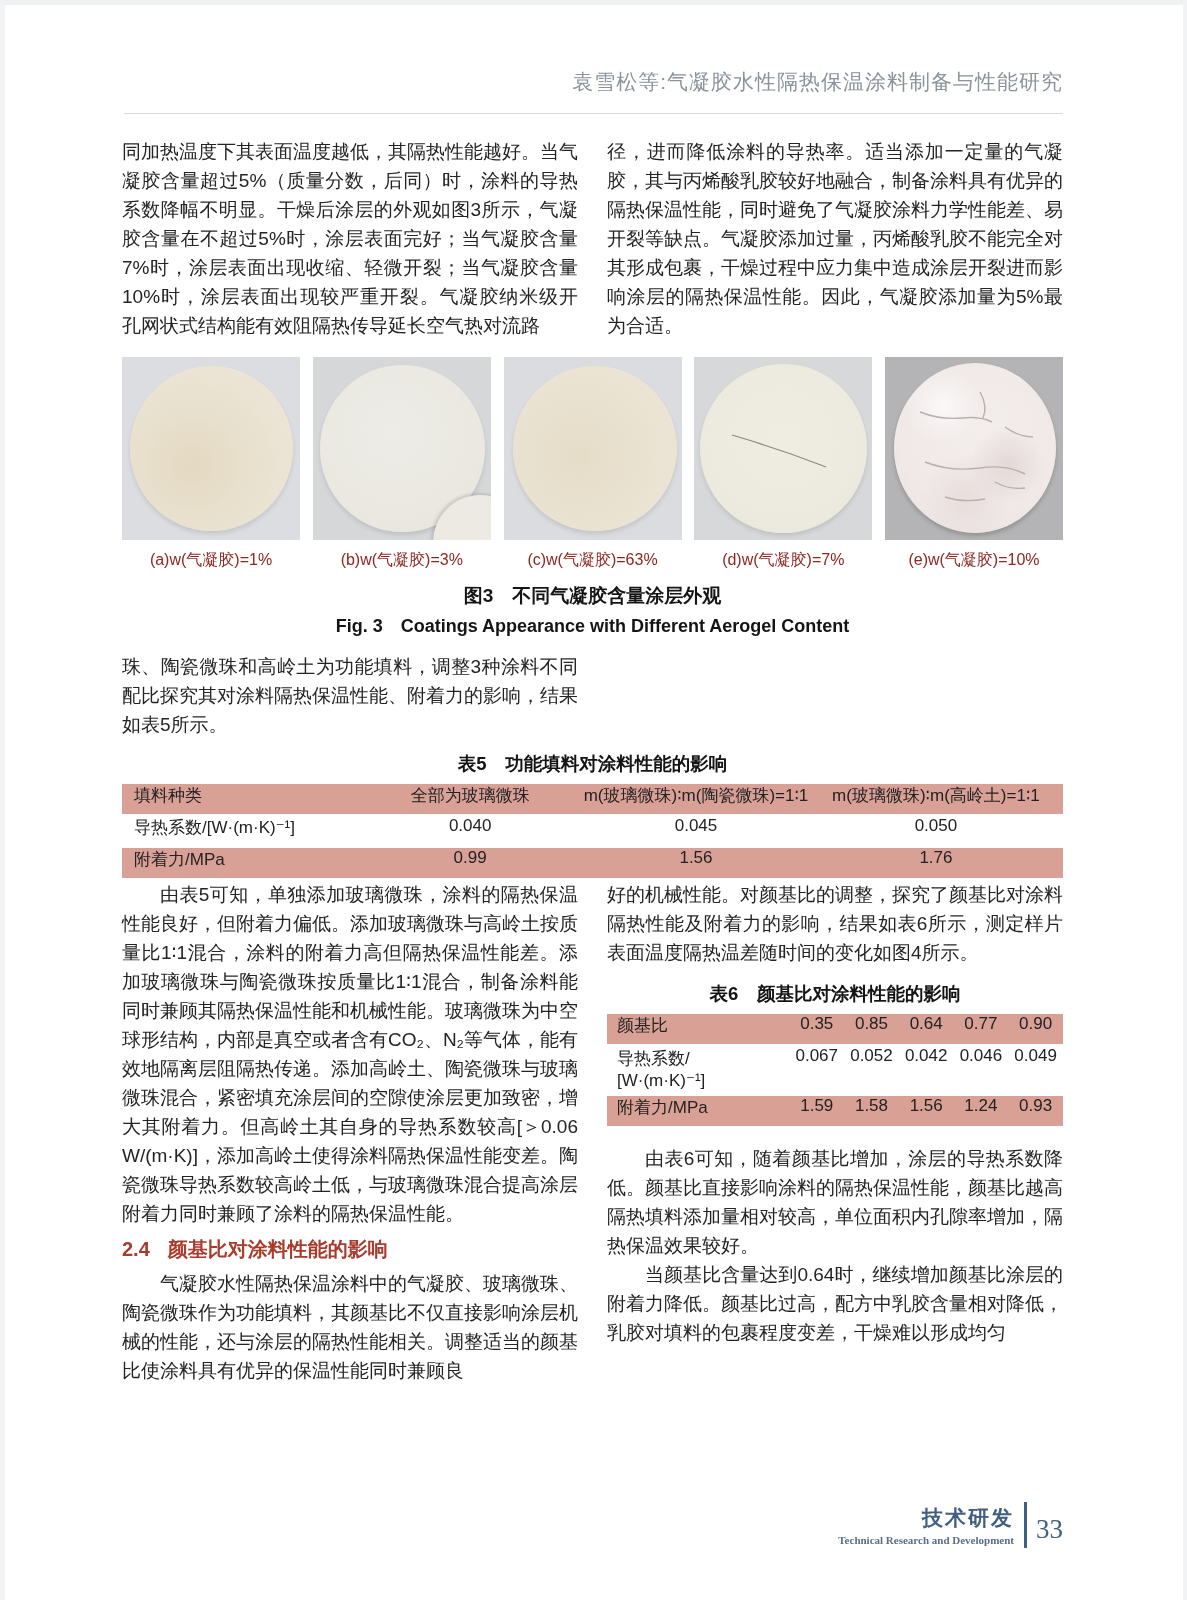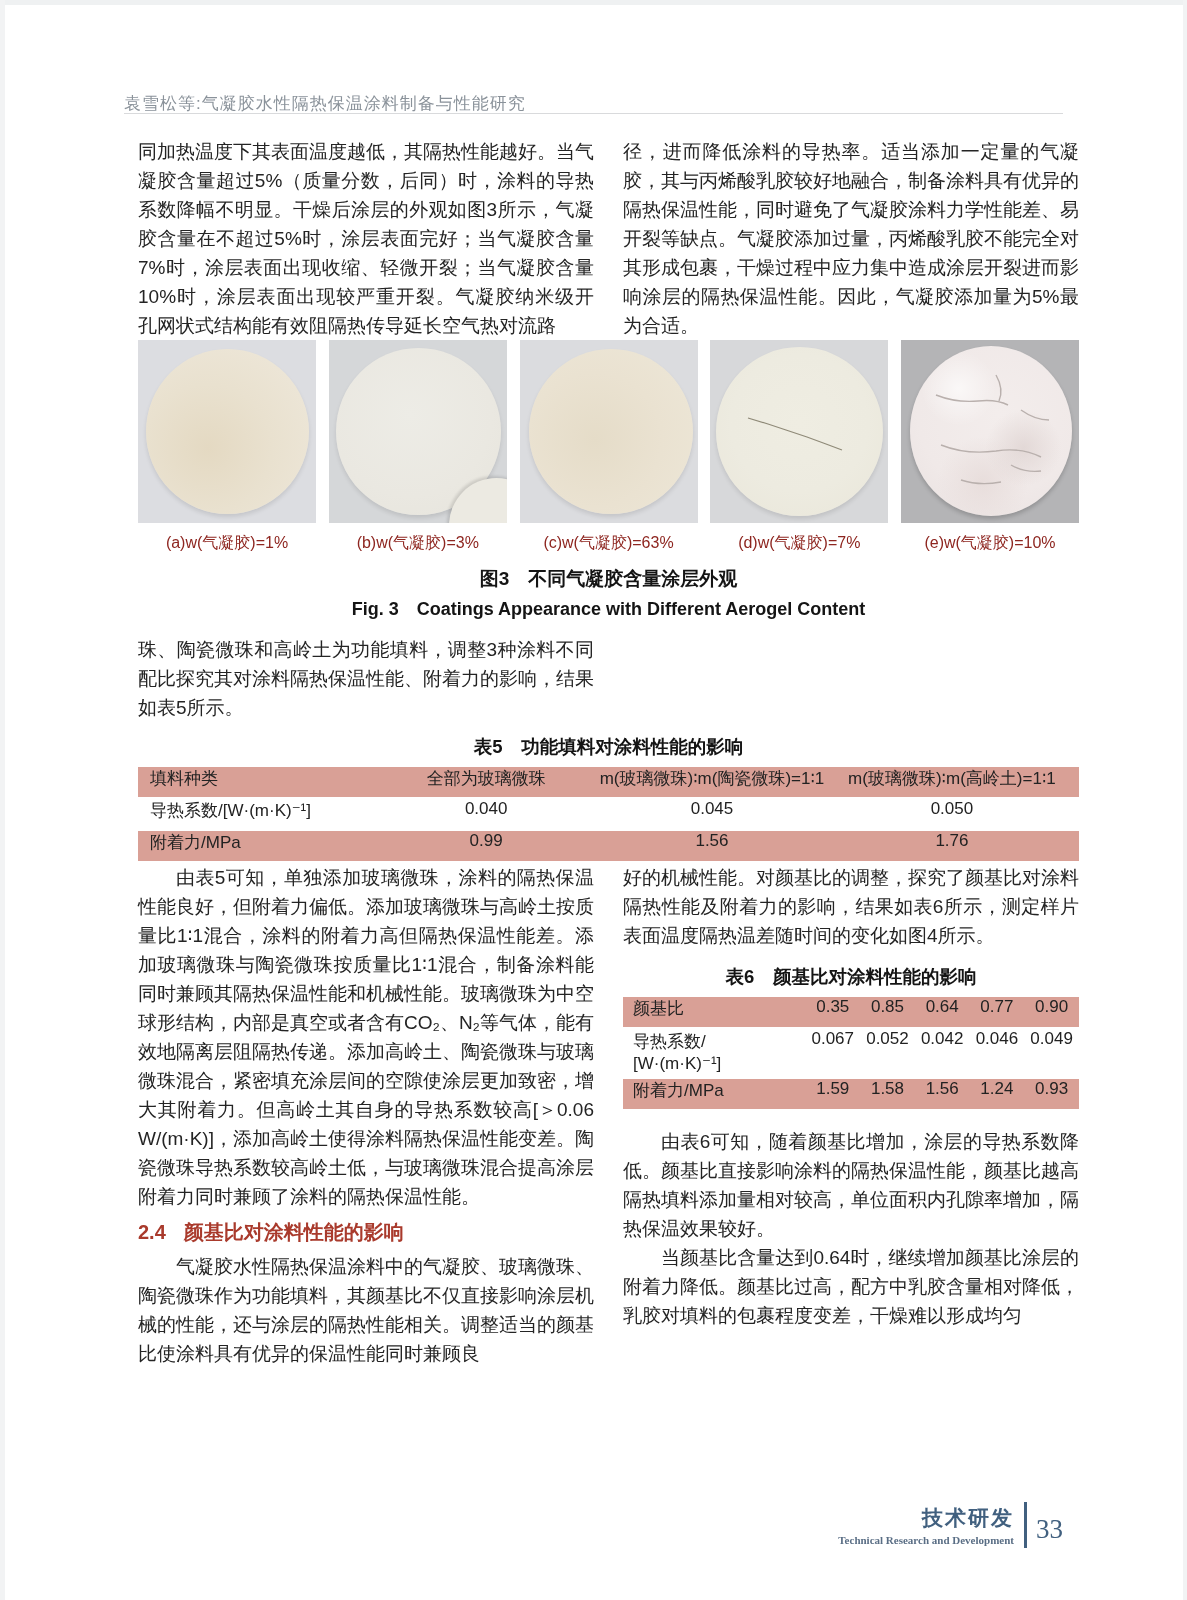--- a/index.html
+++ b/index.html
@@ -13,33 +13,33 @@
   html,body{background:#ffffff;}
   .page{
     position:relative;width:1187px;height:1600px;background:#ffffff;overflow:hidden;
     font-family:"Liberation Sans","DejaVu Sans",sans-serif;color:#262626;
   }
   .edge-top{position:absolute;top:0;left:0;width:100%;height:5px;background:#eff1f2;}
   .edge-left{position:absolute;top:0;left:0;width:5px;height:100%;background:#f2f3f4;}
   .edge-right{position:absolute;top:0;right:0;width:4px;height:100%;background:#f2f3f4;}
 
   .running-head{
-    position:absolute;top:92px;left:124px;width:939px;
-    font-size:17px;letter-spacing:1px;color:var(--header_gray);
+    position:absolute;top:68px;left:124px;width:939px;text-align:right;
+    font-size:21px;letter-spacing:1px;color:var(--header_gray);
   }
   .header-rule{position:absolute;top:113px;left:124px;width:939px;height:1px;background:#d9dadc;}
 
-  .content{position:absolute;top:137px;left:138px;width:941px;}
+  .content{position:absolute;top:137px;left:122px;width:941px;}
   .two-col{display:flex;gap:29px;}
   .col{width:456px;}
   p.body{font-size:19px;line-height:29px;text-align:justify;color:#242424;}
   p.indent{text-indent:2em;}
 
   
-  .figure{}
+  .figure{margin-top:17px;}
   .photo-row{display:flex;justify-content:space-between;}
   .photo{position:relative;width:178px;height:183px;overflow:hidden;}
   .bg-a{background:#dcdde1;}
   .bg-b{background:#d5d7d9;}
   .bg-c{background:#dbdcdf;}
   .bg-d{background:#d7d8da;}
   .bg-e{background:#b4b4b6;}
   .disc{position:absolute;border-radius:50%;}
   .disc-a{left:8px;top:9px;width:163px;height:165px;
     background:radial-gradient(circle at 38% 60%, #e4d9c2 0%, #e9e1cf 45%, #ece5d6 75%, #e7dfcd 100%);

